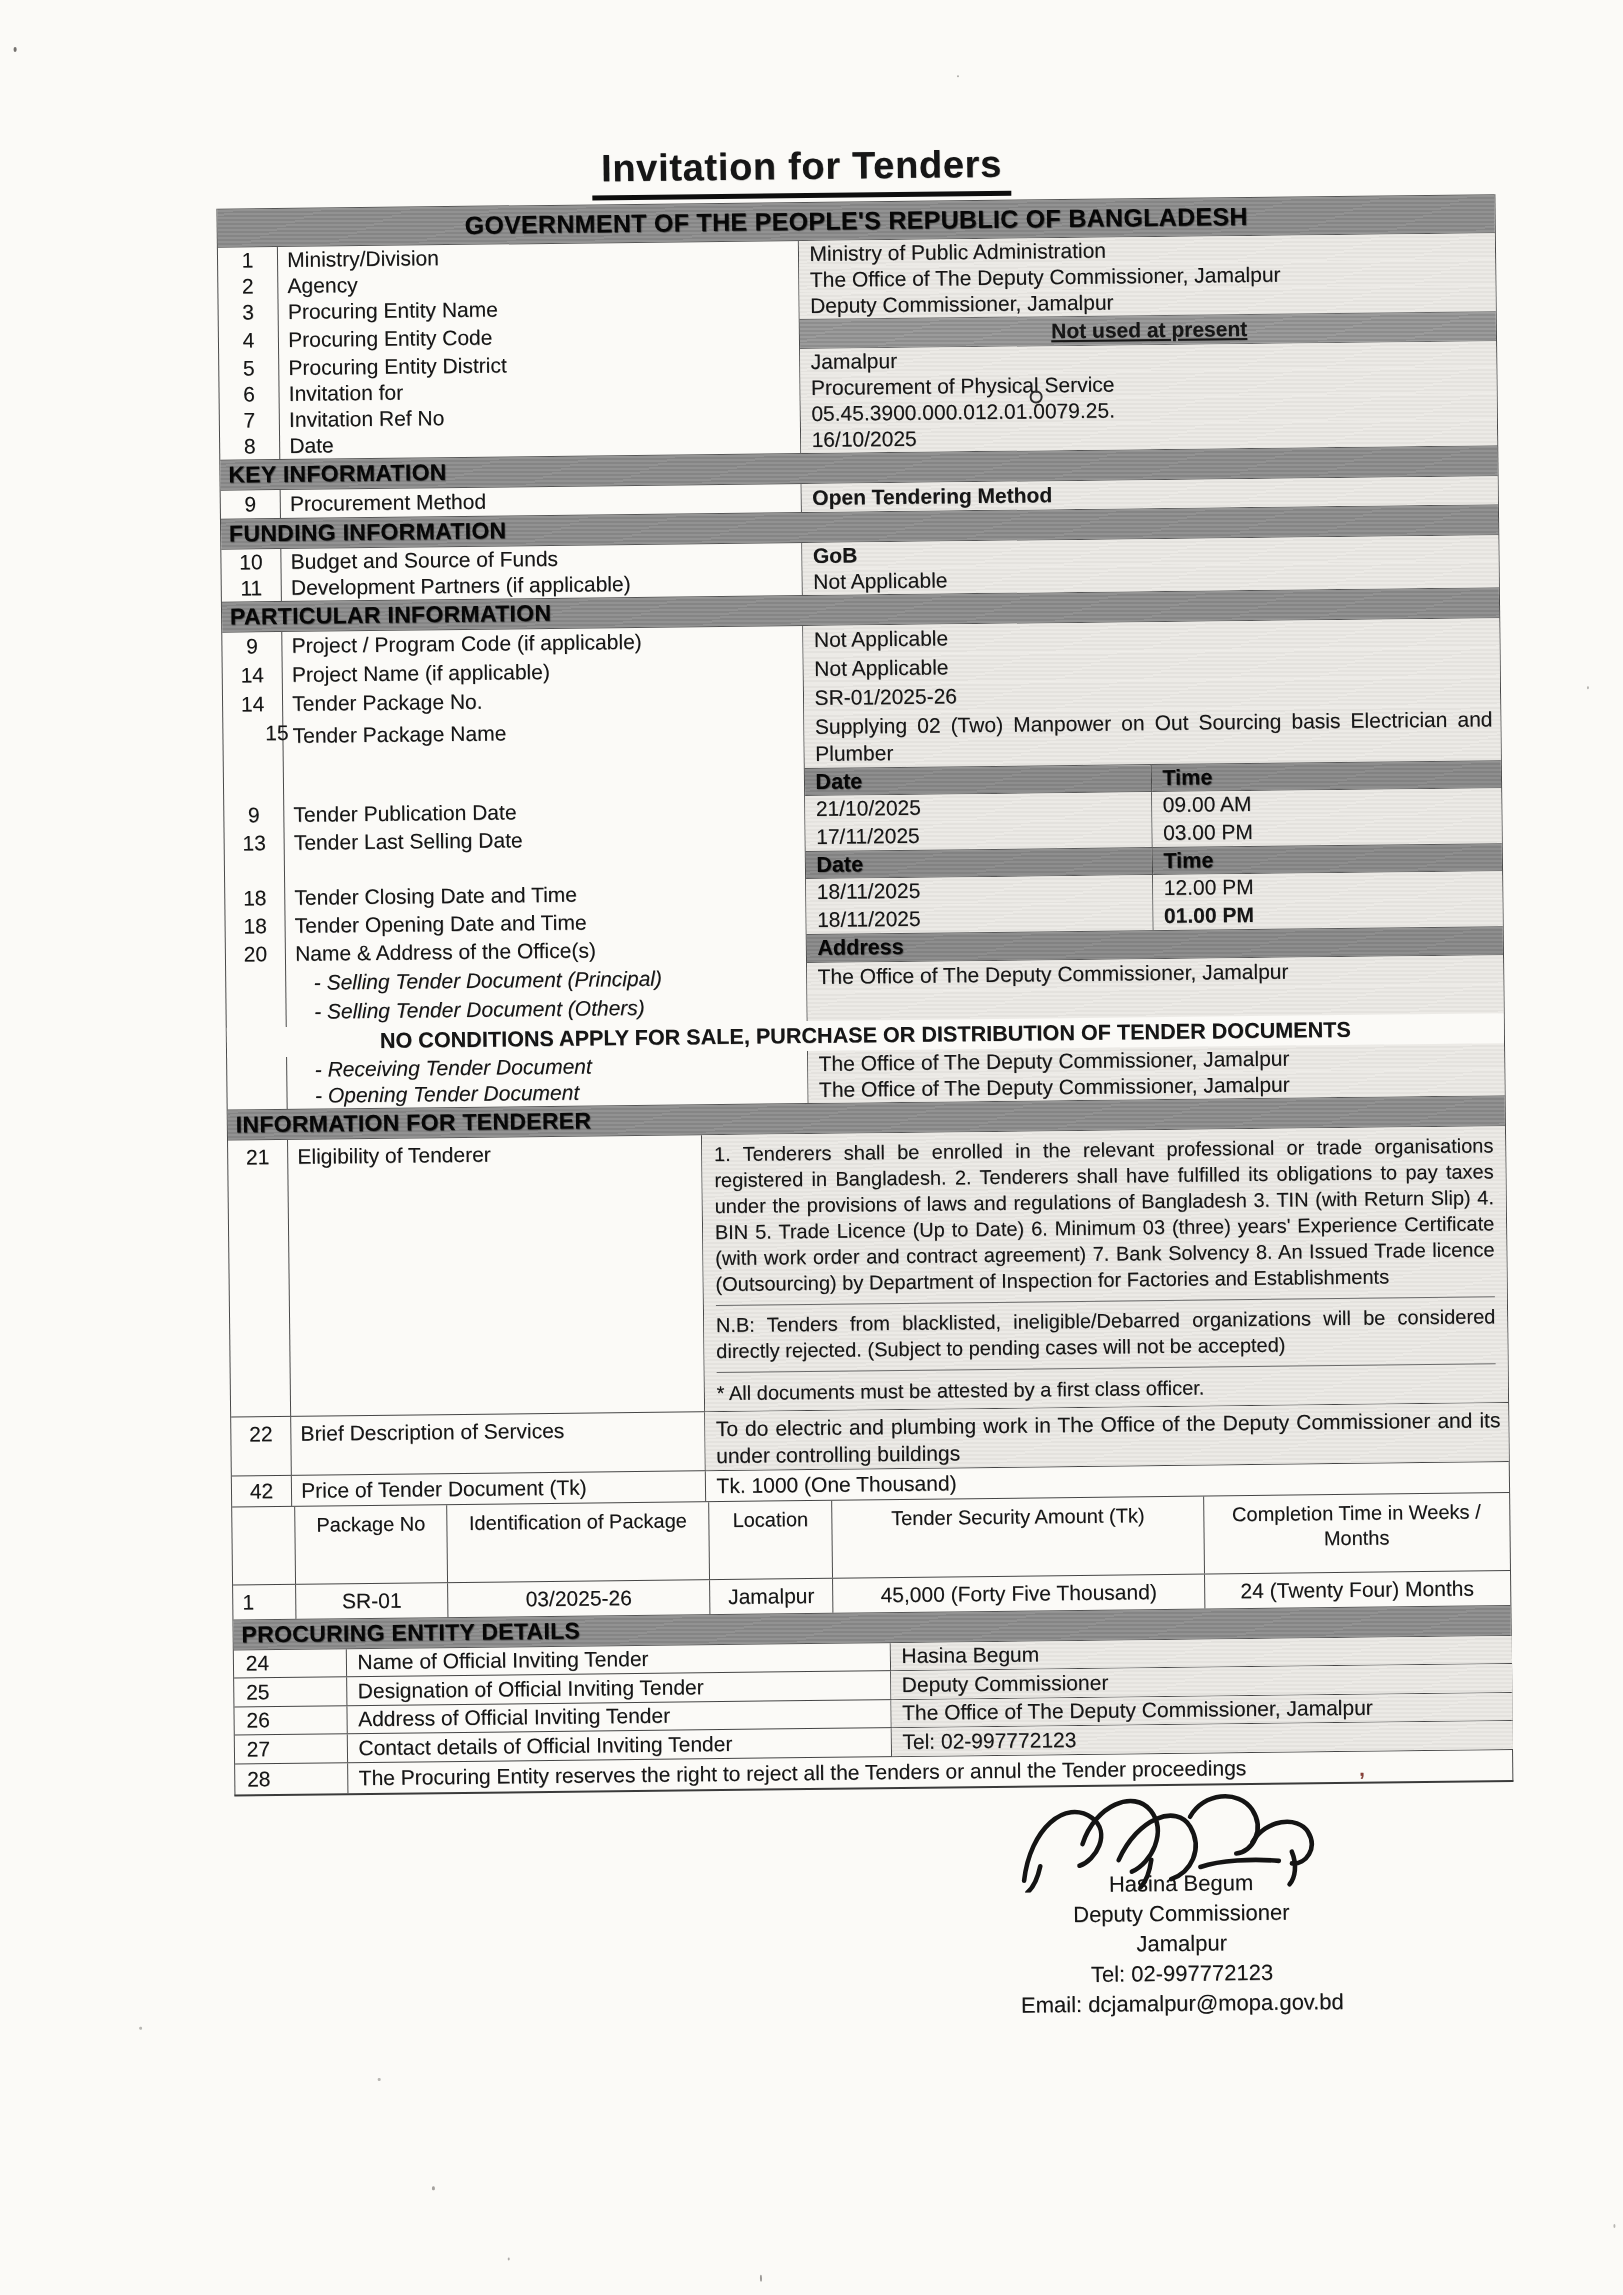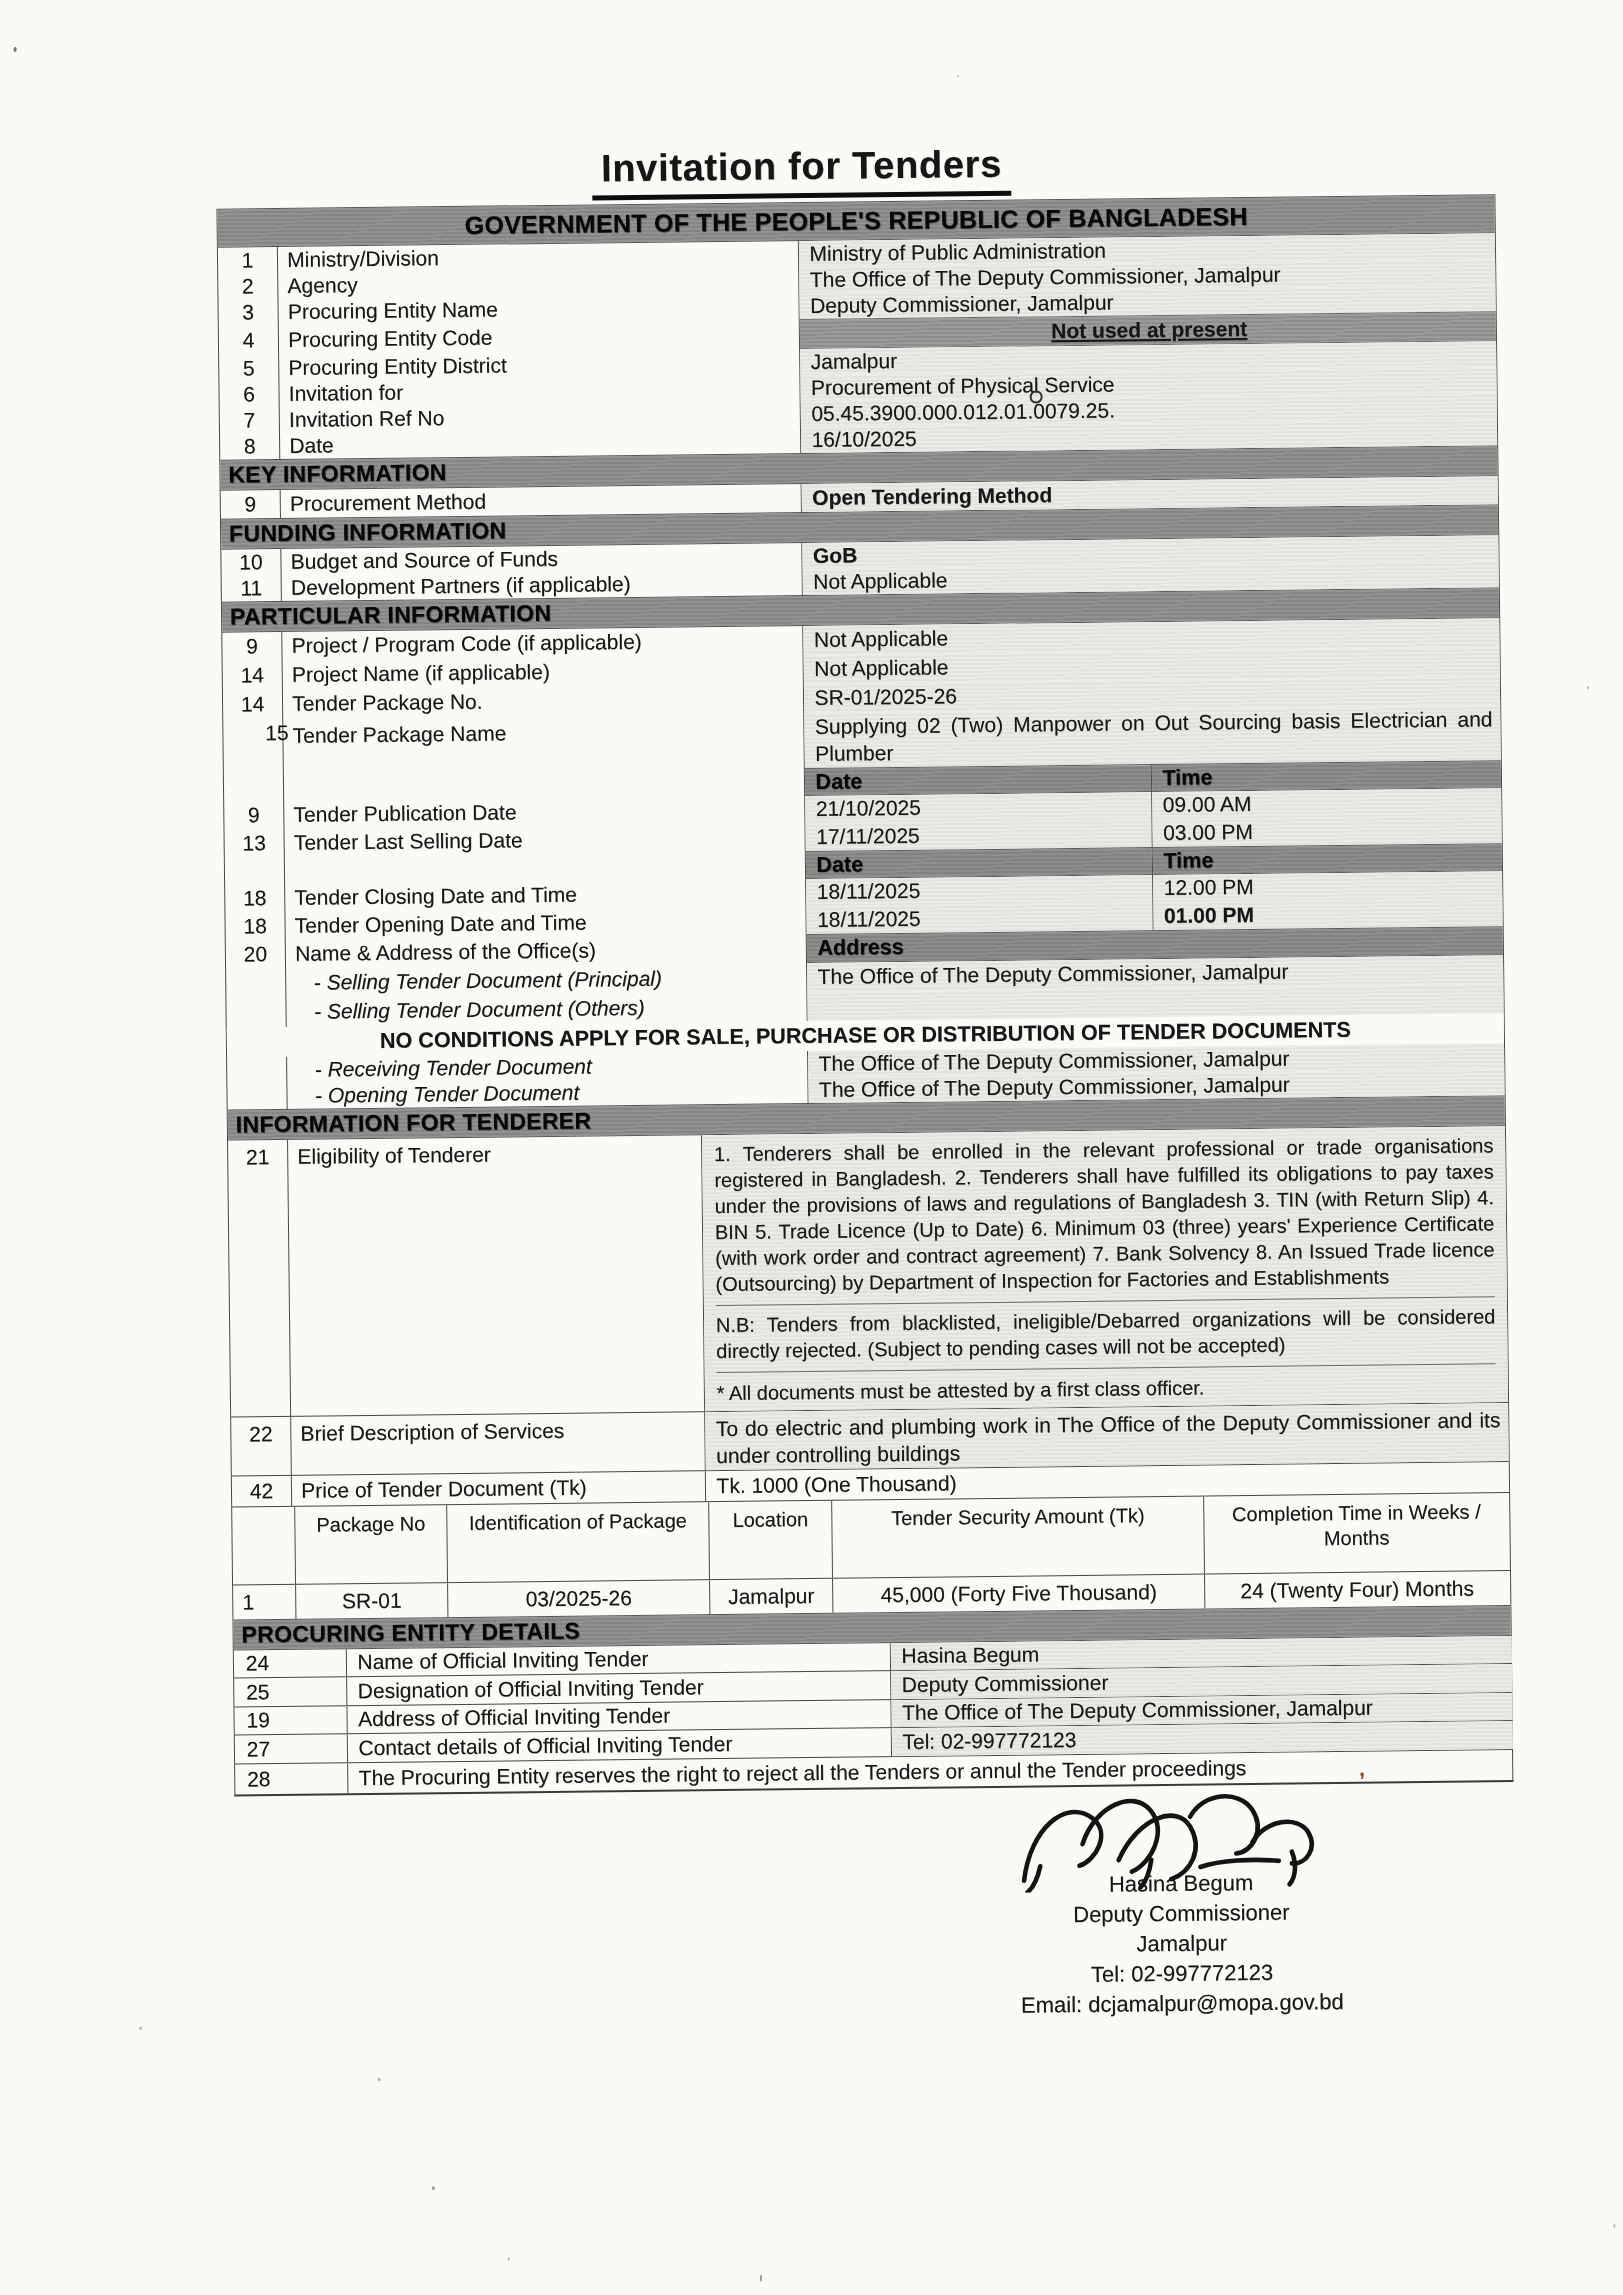--- a/index.html
+++ b/index.html
@@ -304,21 +304,21 @@
       <div class="cell num-l">24</div>
       <div class="cell ped-lbl">Name of Official Inviting Tender</div>
       <div class="cell val sh">Hasina Begum</div>
     </div>
     <div class="row cols-ped bt h42">
       <div class="cell num-l">25</div>
       <div class="cell ped-lbl">Designation of Official Inviting Tender</div>
       <div class="cell val sh">Deputy Commissioner</div>
     </div>
     <div class="row cols-ped bt h42">
-      <div class="cell num-l">19</div>
+      <div class="cell num-l">26</div>
       <div class="cell ped-lbl">Address of Official Inviting Tender</div>
       <div class="cell val sh">The Office of The Deputy Commissioner, Jamalpur</div>
     </div>
     <div class="row cols-ped bt h42">
       <div class="cell num-l">27</div>
       <div class="cell ped-lbl">Contact details of Official Inviting Tender</div>
       <div class="cell val sh">Tel: 02-997772123</div>
     </div>
 
     <div class="row cols-ped bt h46">

